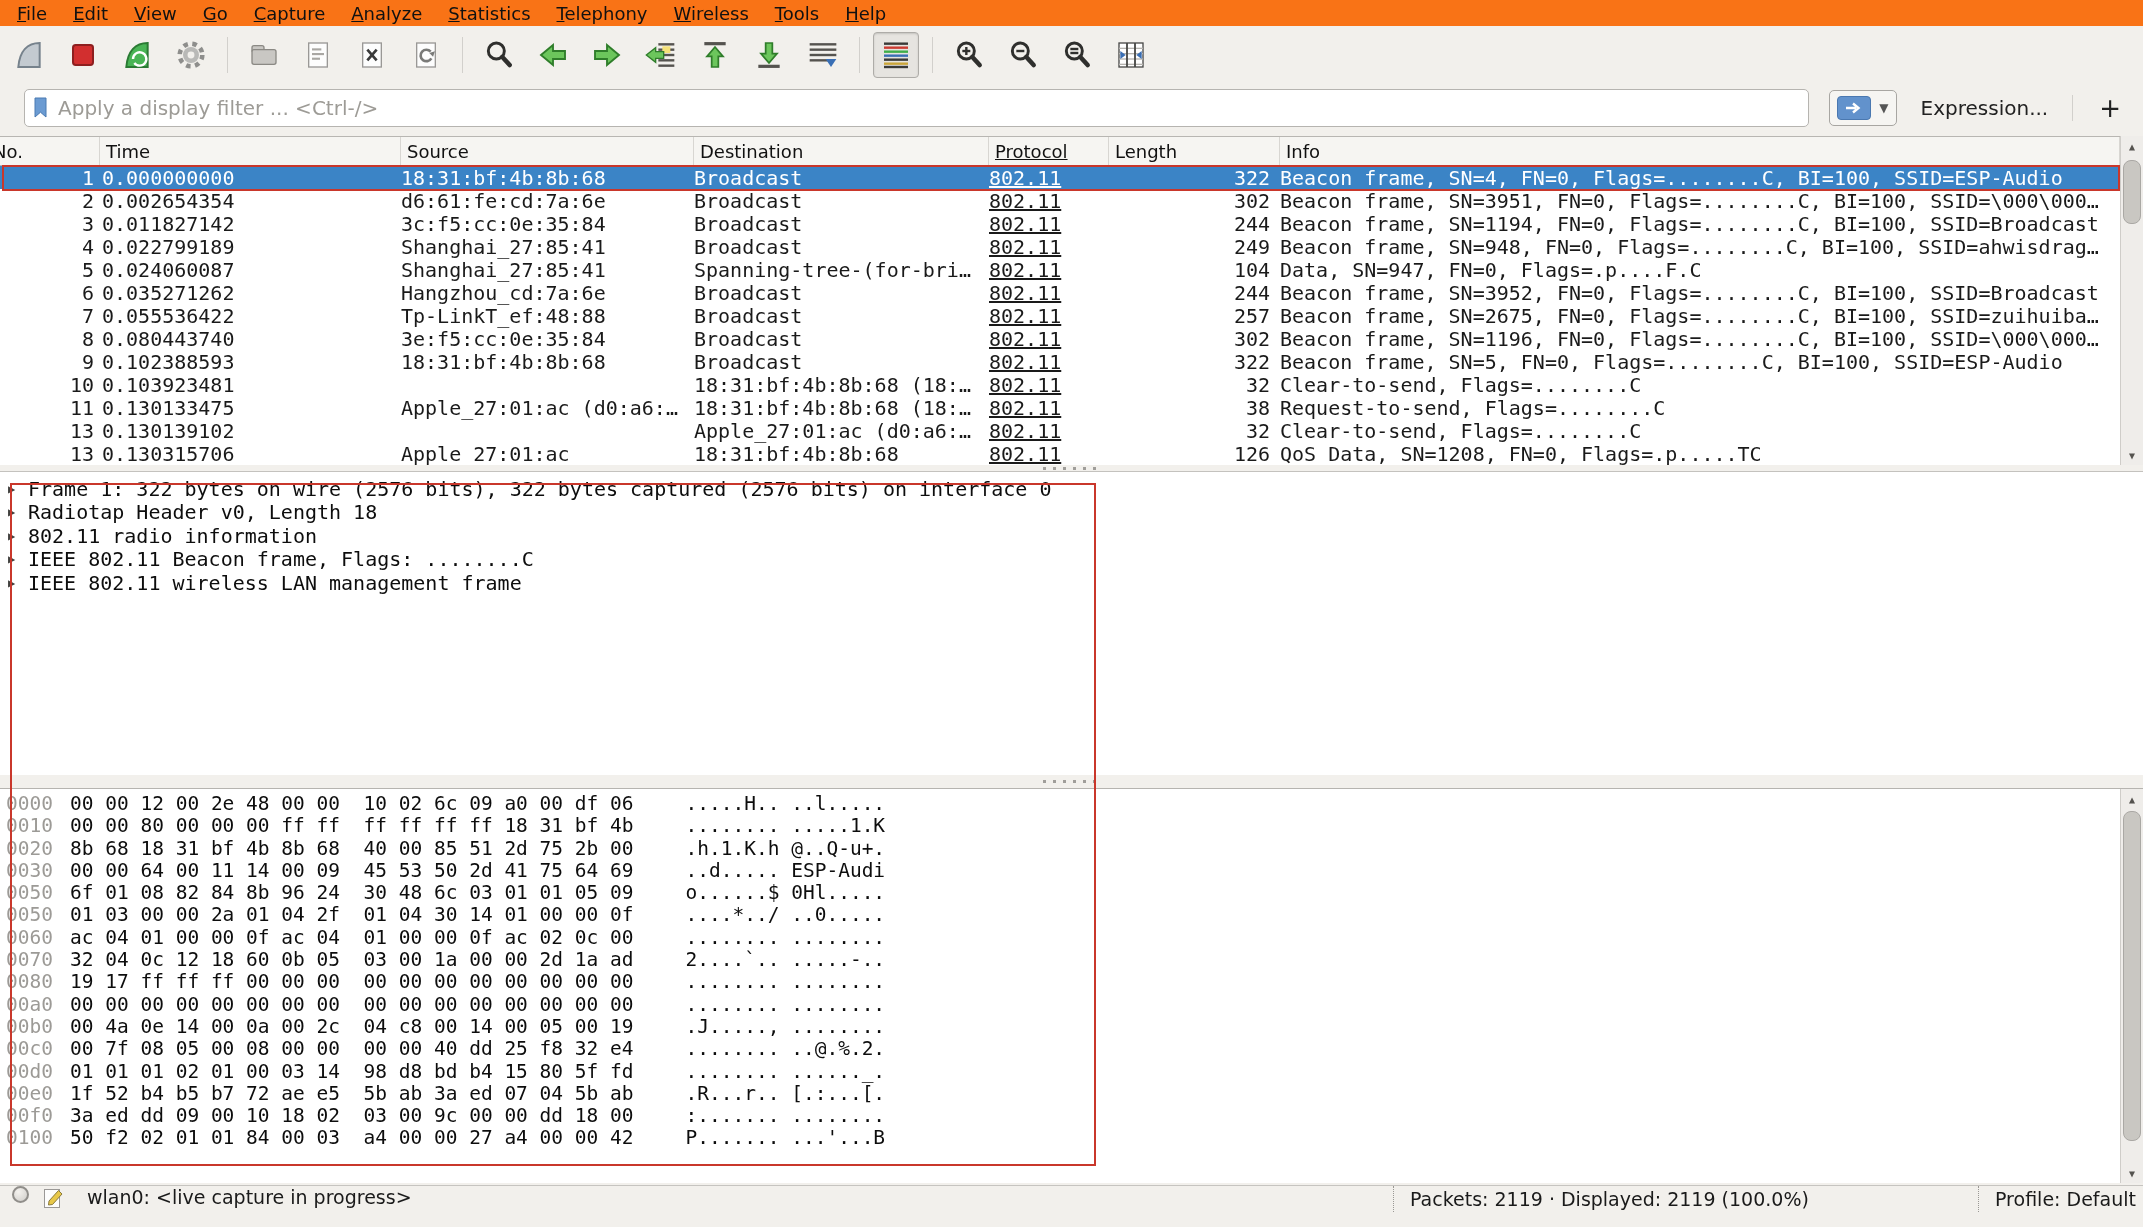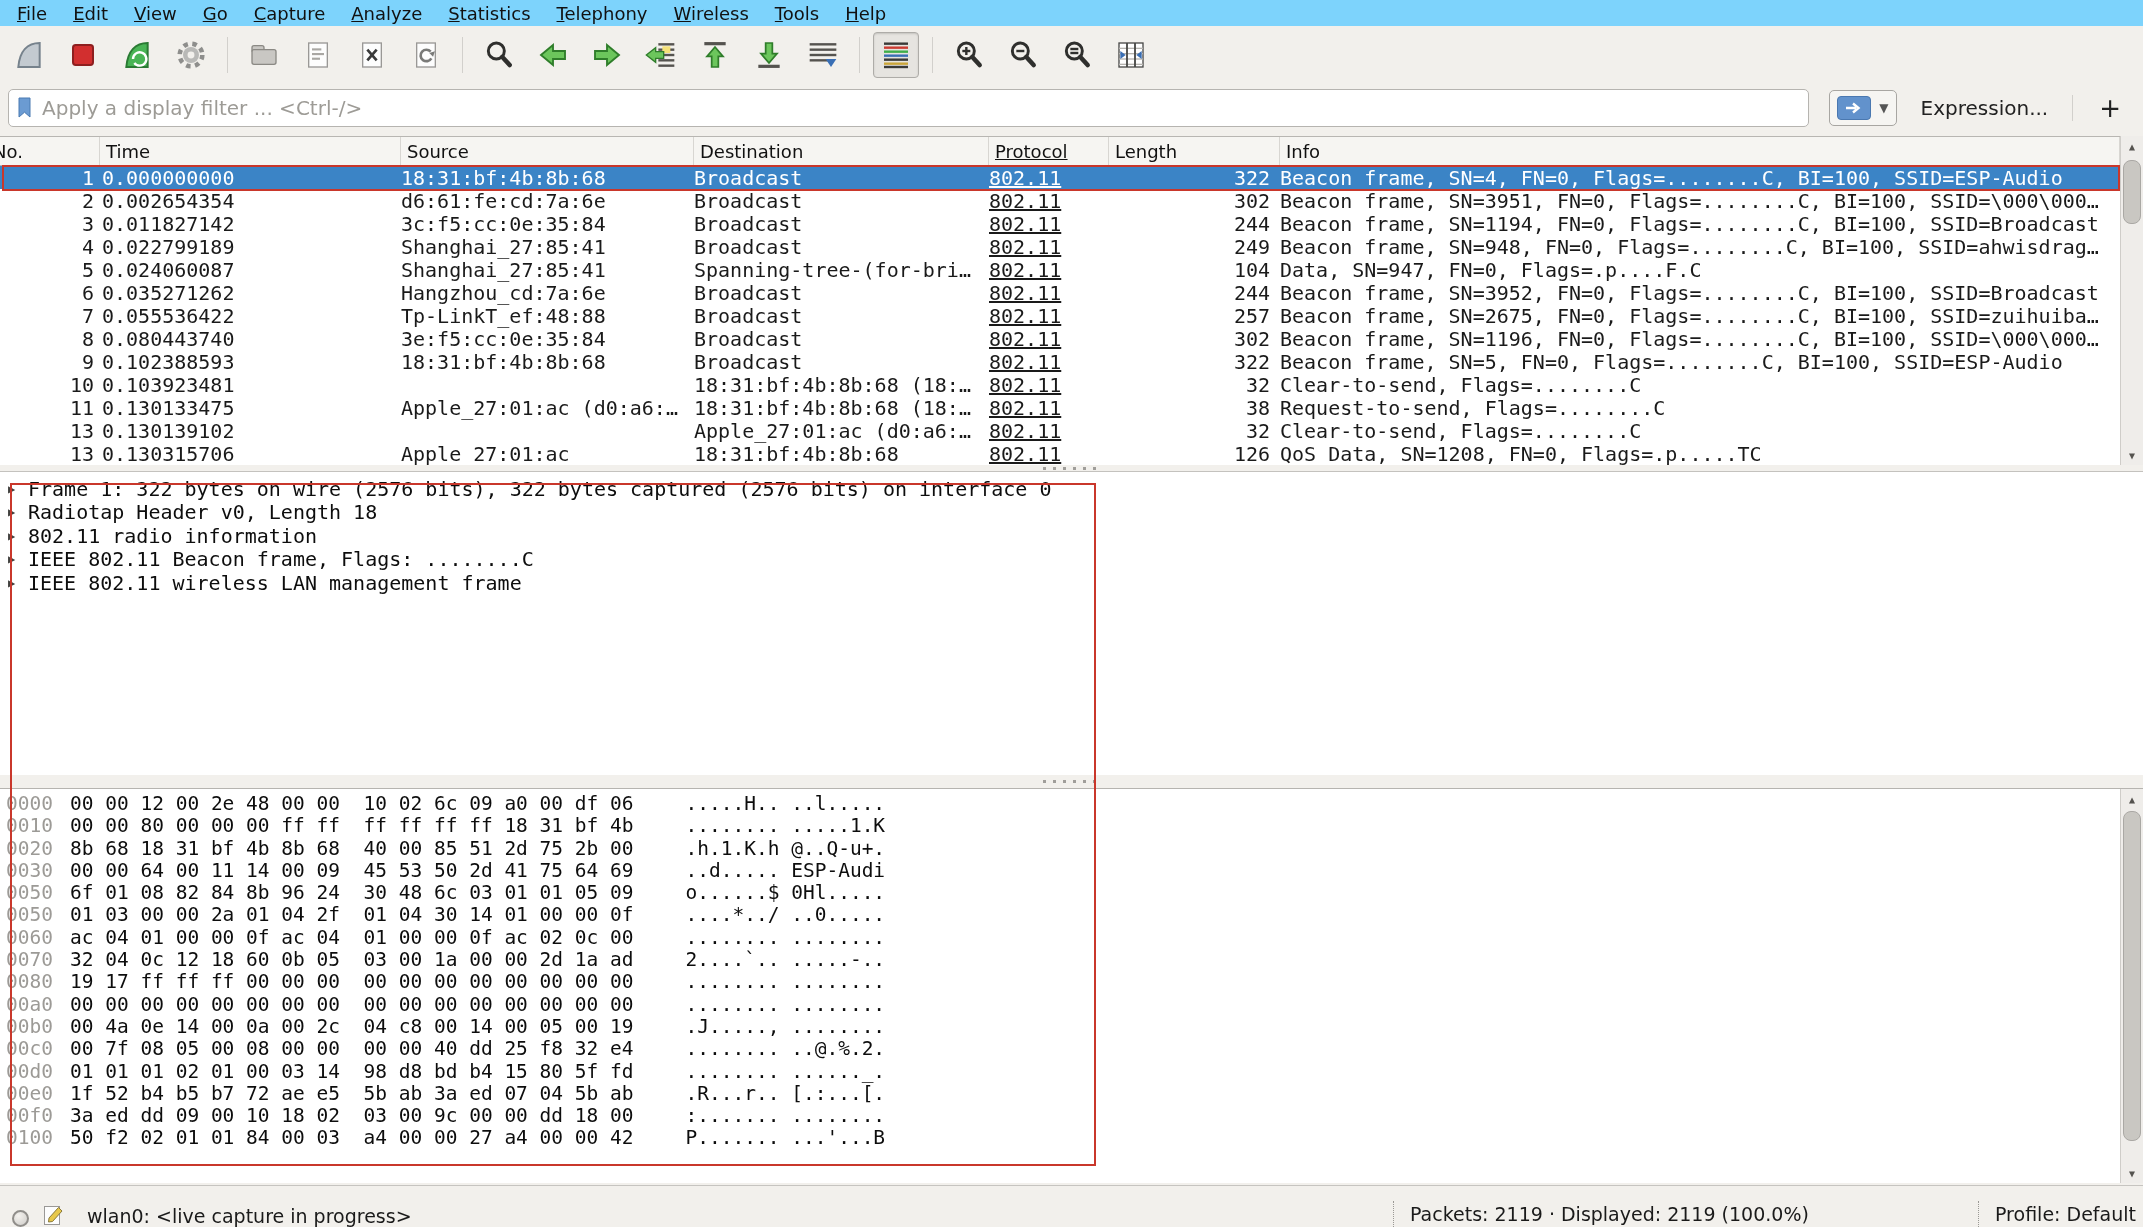--- a/index.html
+++ b/index.html
@@ -5,34 +5,34 @@
   * { box-sizing: border-box; }
   html,body { margin:0; padding:0; }
   body {
     width:2143px; height:1227px; overflow:hidden;
     background:#f2f0ec; color:#1a1a1a;
     font-family:"DejaVu Sans","Liberation Sans",sans-serif;
   }
   .window { position:relative; width:2143px; height:1227px; display:flex; flex-direction:column; }
 
   
-  .menubar { height:26px; display:flex; align-items:center; padding-left:4px; background:#7dd3fc; flex:0 0 auto; }
+  .menubar { height:26px; display:flex; align-items:center; padding-left:4px; background:#f97316; flex:0 0 auto; }
   .menubar .mi { display:inline-block; padding:2px 13px; font-size:18px; color:#111; cursor:default; }
   .menubar .mi::first-letter { text-decoration:underline; }
 
   
   .toolbar { height:58px; display:flex; align-items:center; padding-left:6px; gap:8px; flex:0 0 auto; }
   .tb { width:46px; height:46px; border:1px solid transparent; background:transparent; border-radius:4px;
         display:flex; align-items:center; justify-content:center; padding:0; }
   .tb.pressed { background:#e6e4e0; border:1px solid #aeaca8; box-shadow:inset 0 1px 2px rgba(0,0,0,.15); }
   .tsep { width:1px; height:36px; background:#d2d0cc; margin:0 5px; flex:0 0 auto; }
   .gearglyph { font-size:30px; color:#8a8a88; line-height:1; }
 
   
-  .filterbar { height:52px; display:flex; align-items:center; padding:4px 10px 8px 8px; gap:20px; flex:0 0 auto; }
+  .filterbar { height:52px; display:flex; align-items:center; padding:4px 10px 8px 24px; gap:20px; flex:0 0 auto; }
   .filter-input-wrap { flex:1; height:38px; background:#ffffff; border:1px solid #b6b4b0; border-radius:5px;
         display:flex; align-items:center; padding:0 8px; gap:8px; }
   .filter-input-wrap input { border:none; outline:none; flex:1; font-size:20px; color:#333;
         font-family:"DejaVu Sans","Liberation Sans",sans-serif; background:transparent; }
   .filter-input-wrap input::placeholder { color:#9d9b96; }
   .apply-wrap { border:1px solid #a8a6a2; border-radius:5px; background:#f6f5f2; height:36px;
         display:flex; align-items:center; padding:0 7px; gap:8px; }
   .apply-btn { width:34px; height:24px; background:#6292cc; border:1px solid #4a78b0; border-radius:4px;
         display:flex; align-items:center; justify-content:center; }
   .caret { font-size:12px; color:#555; }
@@ -82,21 +82,21 @@
   .vscroll { position:absolute; right:0; width:23px; background:#efedea; border-left:1px solid #cfcdc9; }
   .vscroll .sbtn { position:absolute; left:0; width:22px; height:20px; display:flex; align-items:center; justify-content:center;
         font-size:10px; color:#55534f; background:#efedea; }
   .vscroll .up { top:0; } .vscroll .down { bottom:0; }
   .vscroll .thumb { position:absolute; left:2px; width:18px; background:#c9c7c2; border:1px solid #aaa8a4; border-radius:8px; }
   .listscroll { top:0; height:329px; }
   .hexscroll { top:0; height:394px; }
 
   
   .statusbar { position:relative; margin-top:2px; height:42px; border-top:1px solid #c6c4c0; background:#f2f0ec;
-        display:flex; align-items:flex-end; padding:0 12px; gap:14px; font-size:19px; color:#1a1a1a; flex:0 0 auto; }
+        display:flex; align-items:flex-start; padding:0 12px; gap:14px; font-size:19px; color:#1a1a1a; flex:0 0 auto; }
   .sb-circle { width:17px; height:17px; border-radius:50%; border:2px solid #908e8a;
         background:radial-gradient(circle at 35% 30%, #f4f2ee, #cfcdc9); flex:0 0 auto; }
   .sb-text { margin-left:8px; }
   .sb-packets { position:absolute; left:1393px; border-left:1px dotted #9a9894; padding-left:16px; height:26px; display:flex; align-items:center; }
   .sb-profile { position:absolute; left:1978px; border-left:1px dotted #9a9894; padding-left:16px; height:26px; display:flex; align-items:center; }
 
   
   .ann { position:absolute; border:2px solid #c9372b; pointer-events:none; z-index:40; }
   .ann-row { left:2px; top:165px; width:2118px; height:26px; }
   .ann-big { left:10px; top:483px; width:1086px; height:683px; }

